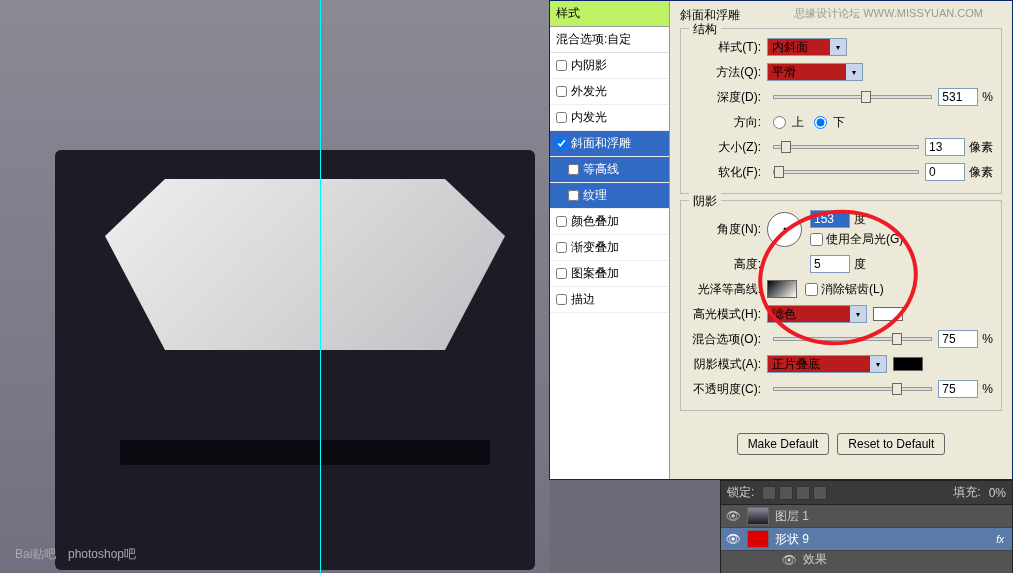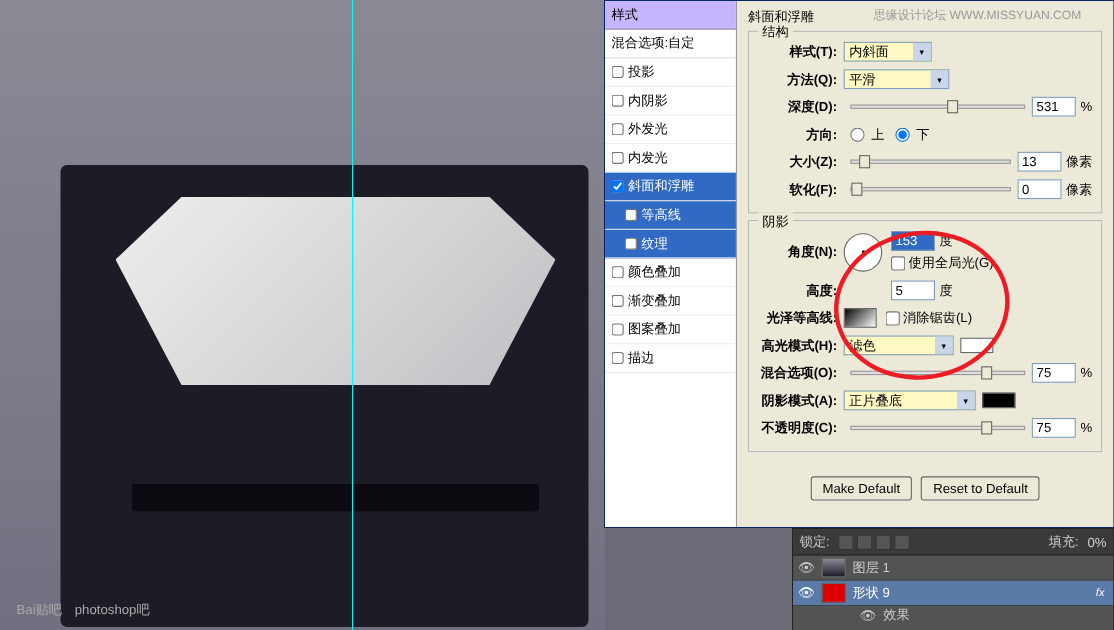--- a/index.html
+++ b/index.html
@@ -8,34 +8,34 @@
 .canvas-area { position: absolute; left: 0; top: 0; width: 550px; height: 573px; background: linear-gradient(180deg, #8a8a95 0%, #707080 100%); }
 .guide-line { position: absolute; left: 320px; top: 0; width: 1px; height: 573px; background: #00faff; }
 .printer-body { position: absolute; left: 55px; top: 150px; width: 480px; height: 420px; background: #1c1c26; border-radius: 6px; }
 .paper-tray { position: absolute; left: 105px; top: 160px; width: 400px; height: 190px; background: linear-gradient(135deg, #f0f0f0 0%, #d8d8d8 50%, #bfbfc5 100%); clip-path: polygon(15% 10%, 85% 10%, 100% 40%, 85% 100%, 15% 100%, 0% 40%); }
 .slot { position: absolute; left: 120px; top: 440px; width: 370px; height: 25px; background: #0a0a10; border-radius: 3px; }
 .footer-watermark { position: absolute; left: 15px; bottom: 10px; color: #aaa; font-size: 13px; }
 .footer-watermark span { margin-right: 8px; }
 
 .dialog { position: absolute; left: 549px; top: 0; width: 464px; height: 480px; background: #ece9d8; border: 1px solid #0a246a; display: flex; }
 .style-sidebar { width: 120px; border-right: 1px solid #999; background: #fff; }
-.style-header { background: #c4b5fd; border-bottom: 1px solid #999; padding: 4px 6px; }
+.style-header { background: #bef264; border-bottom: 1px solid #999; padding: 4px 6px; }
 .style-blend { padding: 4px 6px; border-bottom: 1px solid #ddd; }
 .style-item { padding: 4px 6px; border-bottom: 1px solid #eee; display: flex; align-items: center; gap: 4px; }
 .style-item.selected { background: #316ac5; color: #fff; }
 .style-item.sub { padding-left: 18px; }
 .style-item input[type=checkbox] { width: 11px; height: 11px; }
 
 .options-panel { flex: 1; padding: 6px 10px; background: #ece9d8; position: relative; }
 .panel-title { color: #000; margin-bottom: 4px; }
 .fieldset { border: 1px solid #bbb; padding: 8px 8px 6px; margin-bottom: 6px; position: relative; }
 .fieldset-legend { position: absolute; top: -8px; left: 8px; background: #ece9d8; padding: 0 4px; }
 .row { display: flex; align-items: center; margin-bottom: 5px; height: 20px; }
-.row-label { width: 78px; text-align: right; padding-right: 6px; font-weight: bold; }
-.dropdown { border: 1px solid #7f9db9; background: #fef9c3; height: 18px; display: flex; align-items: center; padding: 0 4px; position: relative; }
+.row-label { width: 78px; text-align: right; padding-right: 6px; }
+.dropdown { border: 1px solid #7f9db9; background: #b91c1c; height: 18px; display: flex; align-items: center; padding: 0 4px; position: relative; }
 .dropdown-arrow { position: absolute; right: 0; top: 0; width: 16px; height: 16px; background: #c8d5ea; display: flex; align-items: center; justify-content: center; font-size: 8px; }
 .slider { flex: 1; height: 4px; background: #ddd; border: 1px solid #999; position: relative; margin: 0 6px; }
 .slider-thumb { position: absolute; top: -5px; width: 10px; height: 12px; background: #ece9d8; border: 1px solid #666; }
 .num-input { width: 40px; height: 18px; border: 1px solid #7f9db9; background: #fff; text-align: left; padding: 0 3px; }
 .num-input.sel { background: #316ac5; color: #fff; }
 .unit { margin-left: 4px; }
 .radio-group { display: flex; align-items: center; gap: 4px; }
 .radio-group input { margin: 0 2px 0 6px; }
 .angle-dial { width: 35px; height: 35px; border: 1px solid #666; border-radius: 50%; background: #fff; position: relative; margin-right: 8px; }
 .angle-dial::after { content: ''; position: absolute; left: 50%; top: 50%; width: 3px; height: 3px; background: #000; border-radius: 50%; transform: translate(-50%,-50%); }
@@ -76,24 +76,20 @@
   <span>Bai贴吧</span>
   <span>photoshop吧</span>
 </div>
 
 <div class="dialog">
   <div class="style-sidebar">
     <div class="style-header">样式</div>
     <div class="style-blend">混合选项:自定</div>
     <div class="style-item">
         <input type="checkbox" style="">
-        <span>投影</span>
-      </div>
-    <div class="style-item">
-        <input type="checkbox" style="">
         <span>内阴影</span>
       </div>
     <div class="style-item">
         <input type="checkbox" style="">
         <span>外发光</span>
       </div>
     <div class="style-item">
         <input type="checkbox" style="">
         <span>内发光</span>
       </div>

